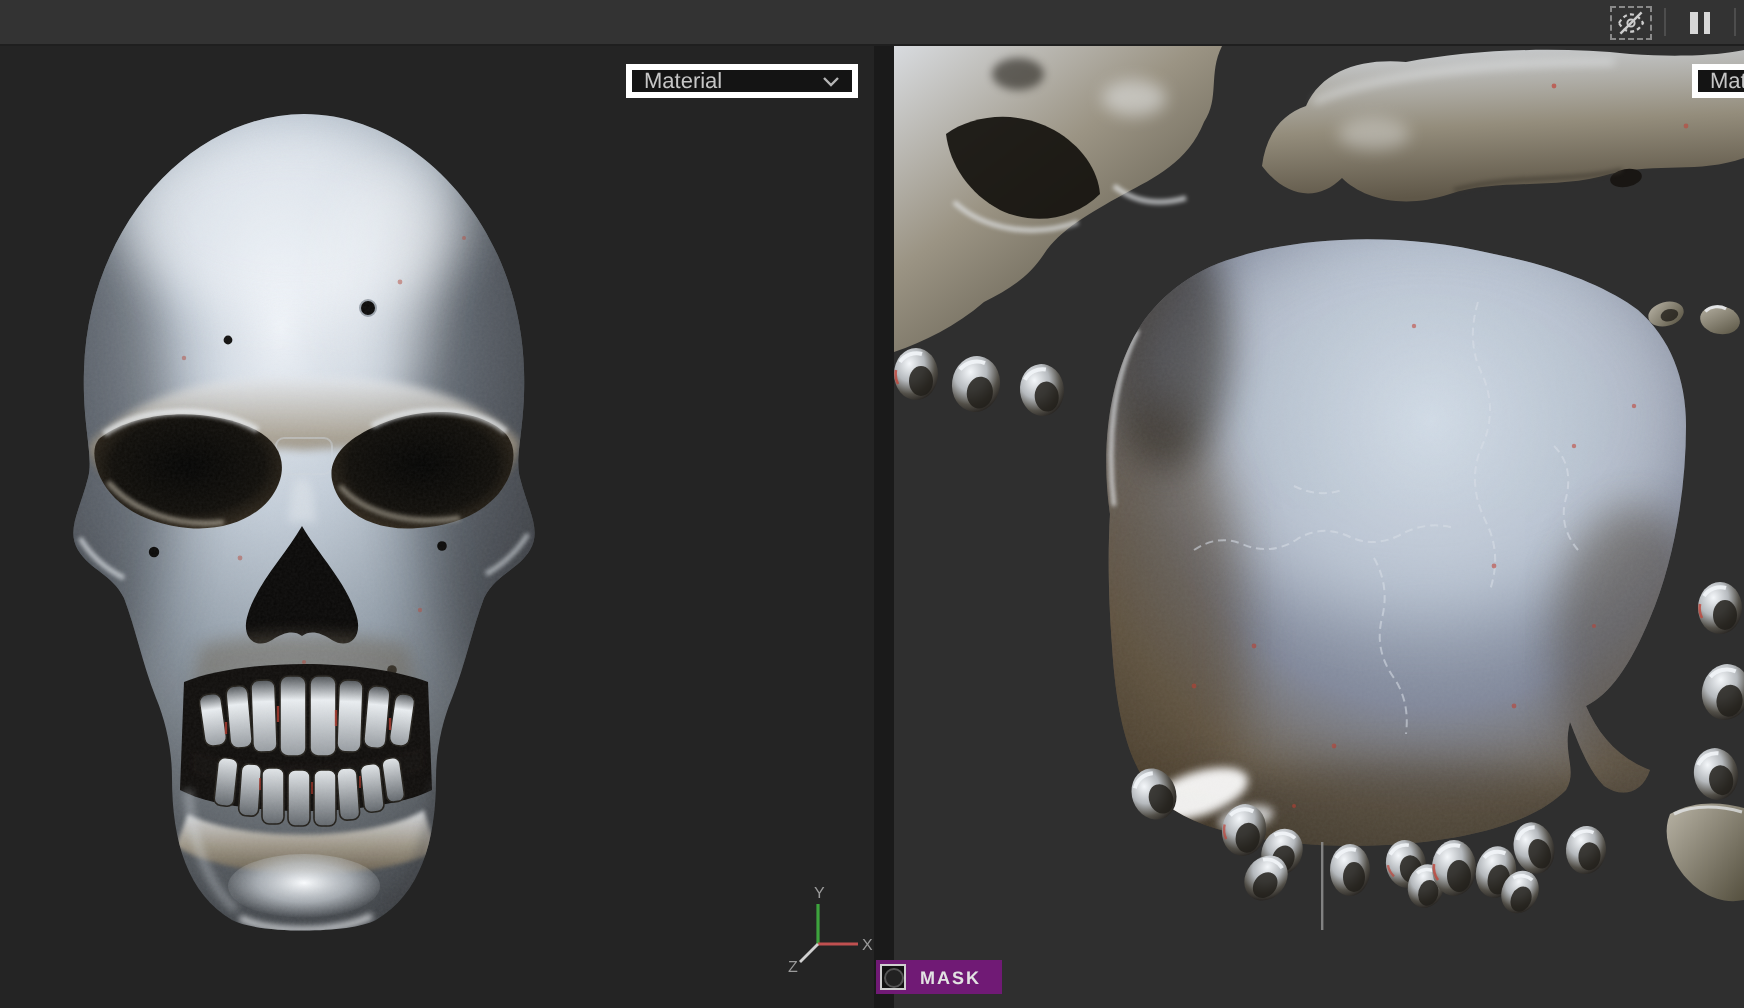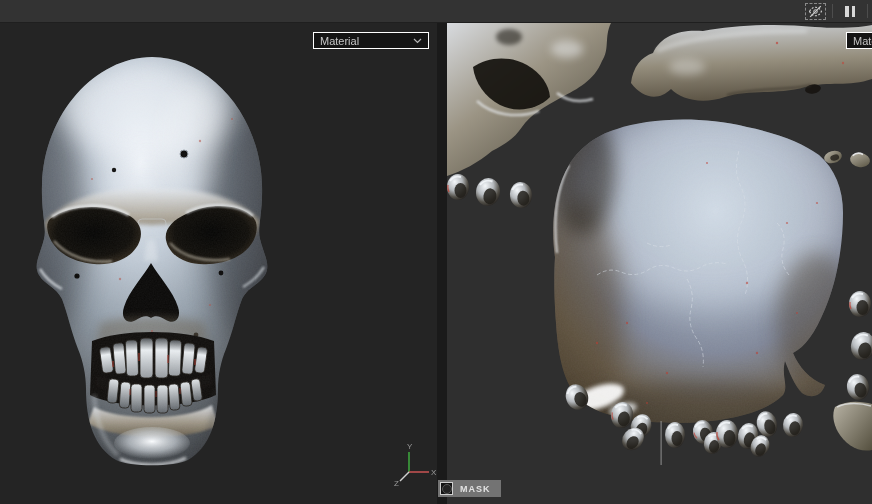--- a/index.html
+++ b/index.html
@@ -16,29 +16,29 @@
   .pause-icon i{display:block;width:3.5px;height:11px;background:#d8d8d8;}
   
   .main{flex:1;display:flex;position:relative;min-height:0;}
   .vp{position:relative;overflow:hidden;height:100%;}
   .vp3d{width:437px;background:#242424;}
   .divider{width:10px;background:#1a1a1a;cursor:col-resize;}
   .vp2d{flex:1;background:#2f2f2f;}
   svg.fill{position:absolute;left:0;top:0;}
   
   .dropdown{position:absolute;top:9px;width:116px;height:17px;box-sizing:border-box;background:#141414;
-    border:1px solid #ffffff;color:#c6c6c6;font-size:11px;display:flex;align-items:center;
+    border:3px solid #ffffff;color:#c6c6c6;font-size:11px;display:flex;align-items:center;
     justify-content:space-between;padding:0 6px;cursor:pointer;}
   .dropdown .lbl{white-space:nowrap;overflow:hidden;}
   .dd-left{right:8px;}
   .dd-right{left:399px;}
   .chev{flex:0 0 auto;margin-left:6px;display:flex;align-items:center;}
   
   .mask-badge{position:absolute;left:438px;bottom:7px;display:flex;align-items:center;gap:7px;
-    background:#737373;padding:2px 10px 2px 2px;z-index:6;cursor:pointer;justify-content:center;}
+    background:#701a75;padding:2px 10px 2px 2px;z-index:6;cursor:pointer;justify-content:center;}
   .mask-icon{width:13px;height:13px;box-sizing:border-box;border:1px solid #cfcfcf;background:#121212;
     display:flex;align-items:center;justify-content:center;}
   .mask-icon i{display:block;width:8px;height:8px;border-radius:50%;border:1px solid #555;background:#222;}
   .mask-label{color:#e2e2e2;font-size:9px;font-weight:bold;letter-spacing:1px;}
   
   .gizmo{position:absolute;left:392px;top:418px;}
   .gizmo text{font-size:8px;fill:#9a9a9a;font-family:"Liberation Sans",sans-serif;}
 </style>
 </head>
 <body>

